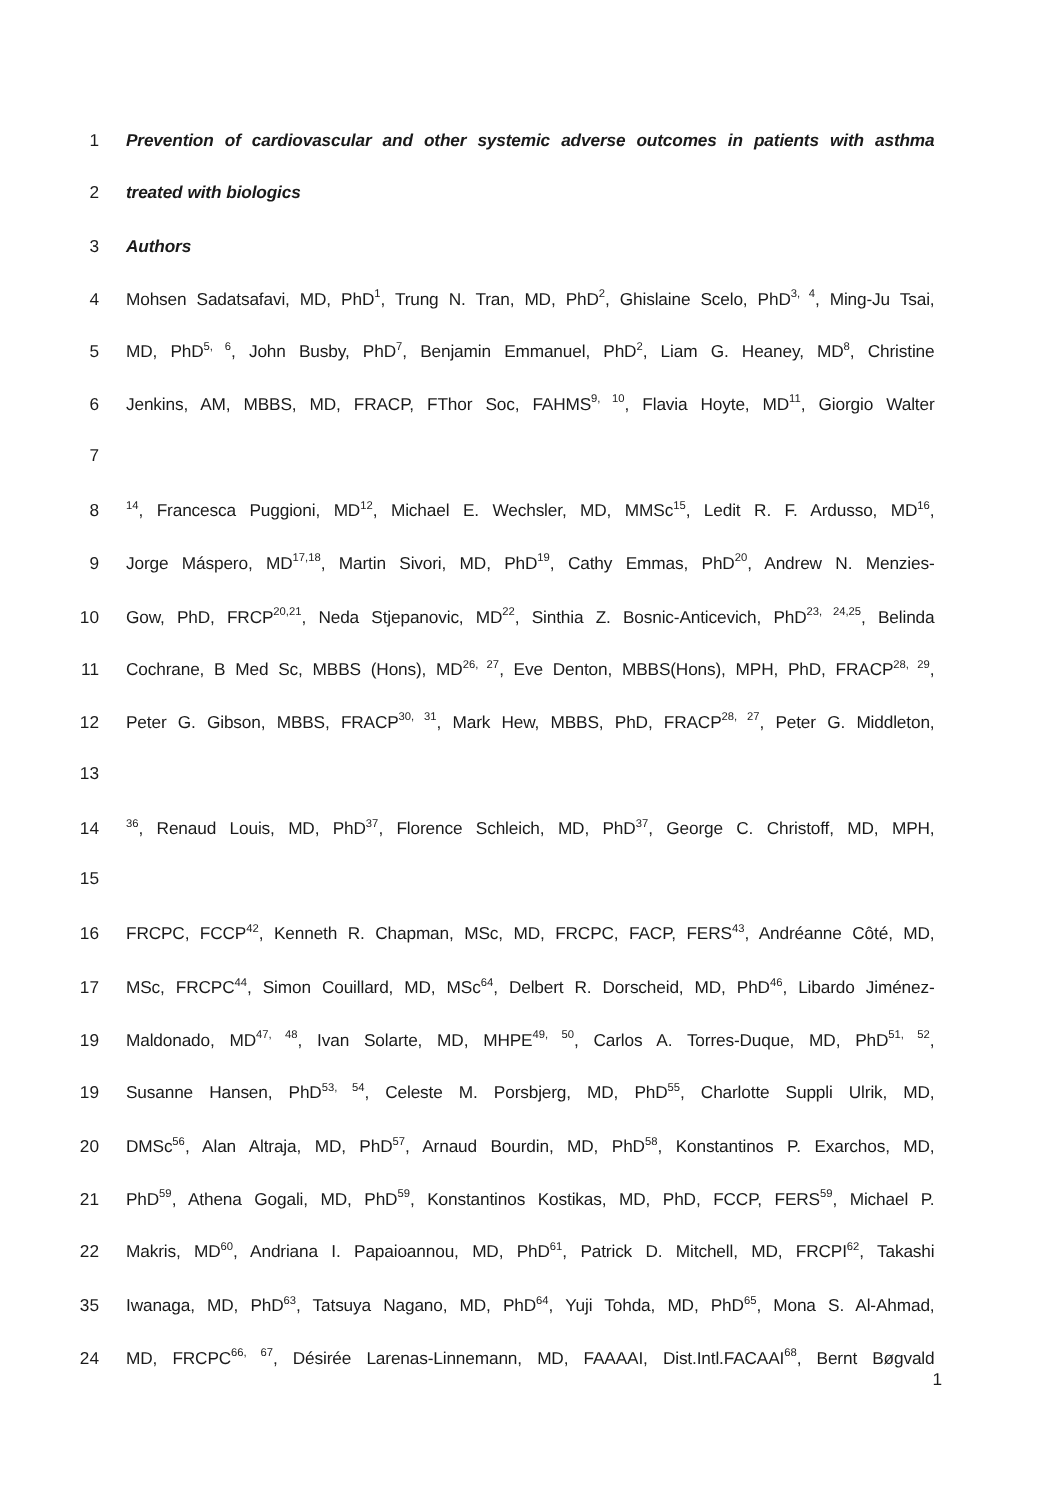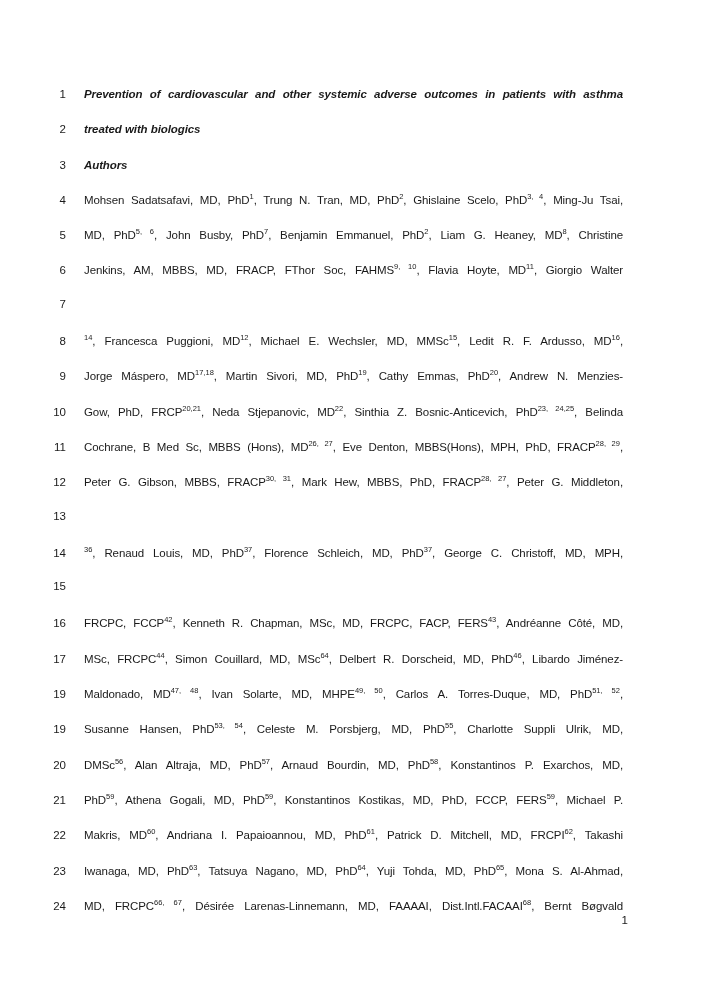--- a/index.html
+++ b/index.html
@@ -174,21 +174,21 @@
         <span class="num">21</span>
         <span class="gap"></span>
         <span class="txt">PhD<sup>59</sup>, Athena Gogali, MD, PhD<sup>59</sup>, Konstantinos Kostikas, MD, PhD, FCCP, FERS<sup>59</sup>, Michael P.</span>
       </div>
       <div class="line just">
         <span class="num">22</span>
         <span class="gap"></span>
         <span class="txt">Makris, MD<sup>60</sup>, Andriana I. Papaioannou, MD, PhD<sup>61</sup>, Patrick D. Mitchell, MD, FRCPI<sup>62</sup>, Takashi</span>
       </div>
       <div class="line just">
-        <span class="num">23</span>
+        <span class="num">35</span>
         <span class="gap"></span>
         <span class="txt">Iwanaga, MD, PhD<sup>63</sup>, Tatsuya Nagano, MD, PhD<sup>64</sup>, Yuji Tohda, MD, PhD<sup>65</sup>, Mona S. Al-Ahmad,</span>
       </div>
       <div class="line just">
         <span class="num">24</span>
         <span class="gap"></span>
         <span class="txt">MD, FRCPC<sup>66, 67</sup>, Désirée Larenas-Linnemann, MD, FAAAAI, Dist.Intl.FACAAI<sup>68</sup>, Bernt Bøgvald</span>
       </div>
     </div>
   <div class="page-number">1</div>

